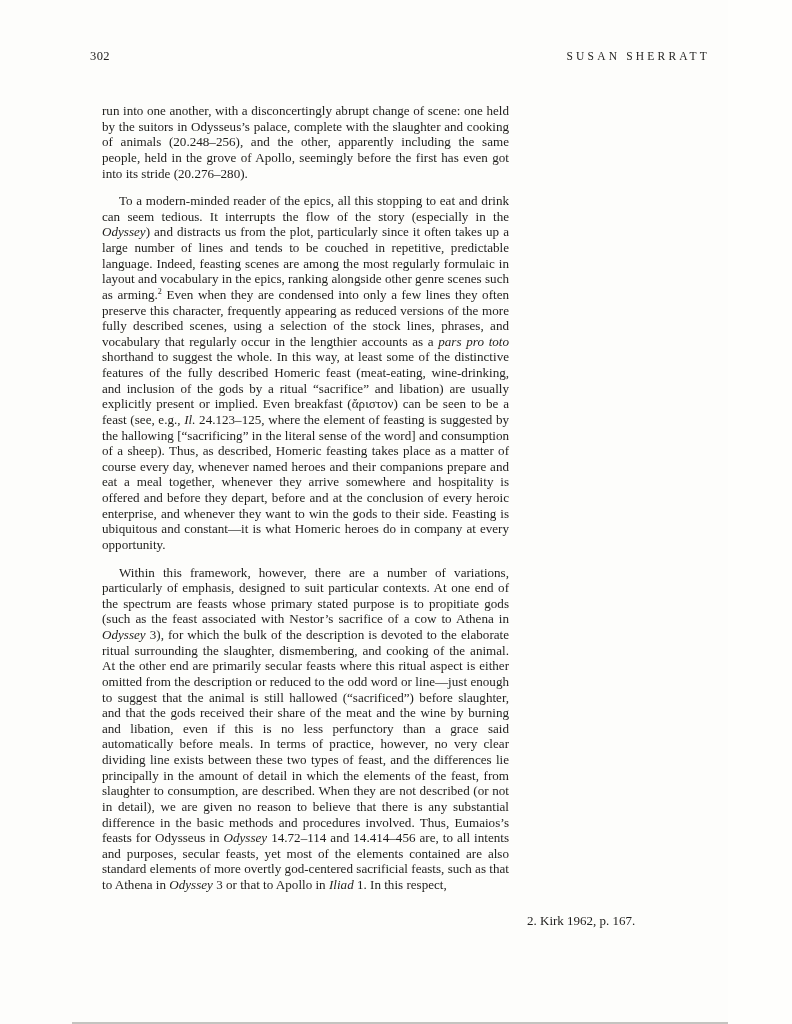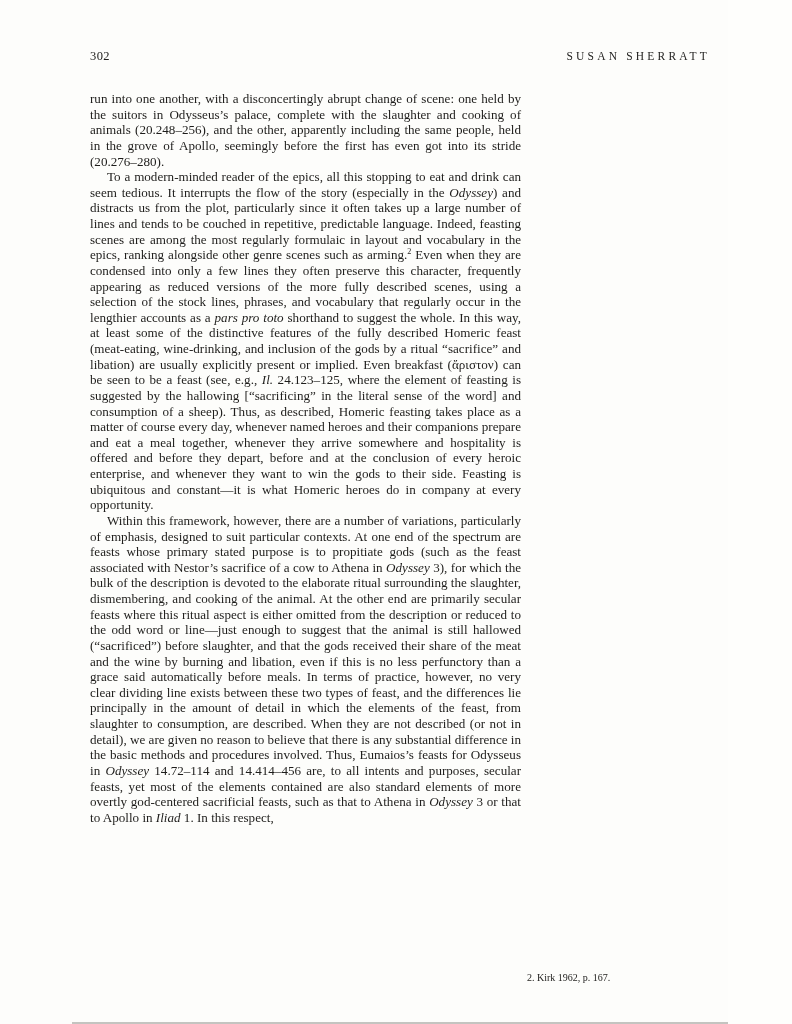--- a/index.html
+++ b/index.html
@@ -35,32 +35,32 @@
     text-transform: uppercase;
   }
   .text-block {
     position: absolute;
     left: 90px; top: 91px;
     width: 431px;
     text-align: justify;
     font-size: 13.1px;
     line-height: 15.62px;
   }
-  .para { margin: 0; padding: 0; }
+  .para { margin: 12px; padding: 0; }
   .para.indent { text-indent: 17px; }
   .text-block em { }
   .text-block sup {
     font-size: 0.62em;
     line-height: 0;
     vertical-align: super;
   }
   .margin-note {
     position: absolute;
-    left: 527px; top: 971px;
-    font-size: 10px;
+    left: 527px; top: 914px;
+    font-size: 13px;
     line-height: 14px;
     color: #1e1d1b;
   }
   .page-edge {
     position: absolute;
     left: 72px; right: 0; bottom: 0;
     height: 2px;
     background: #c4c4c0;
   }
 </style>

